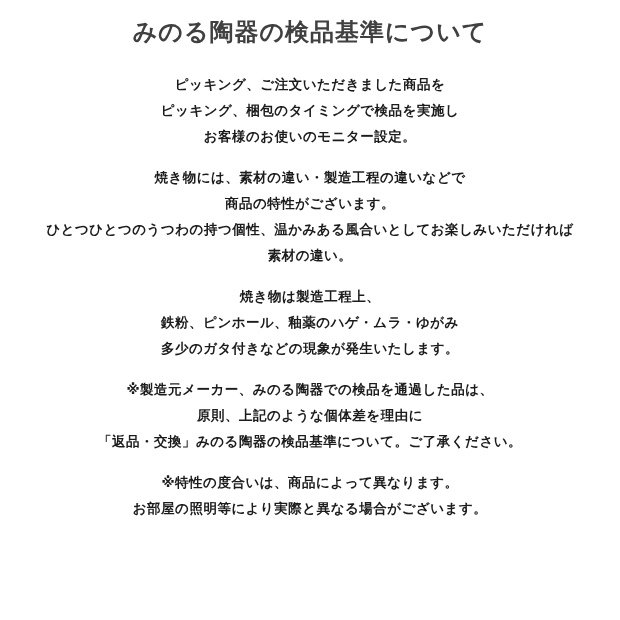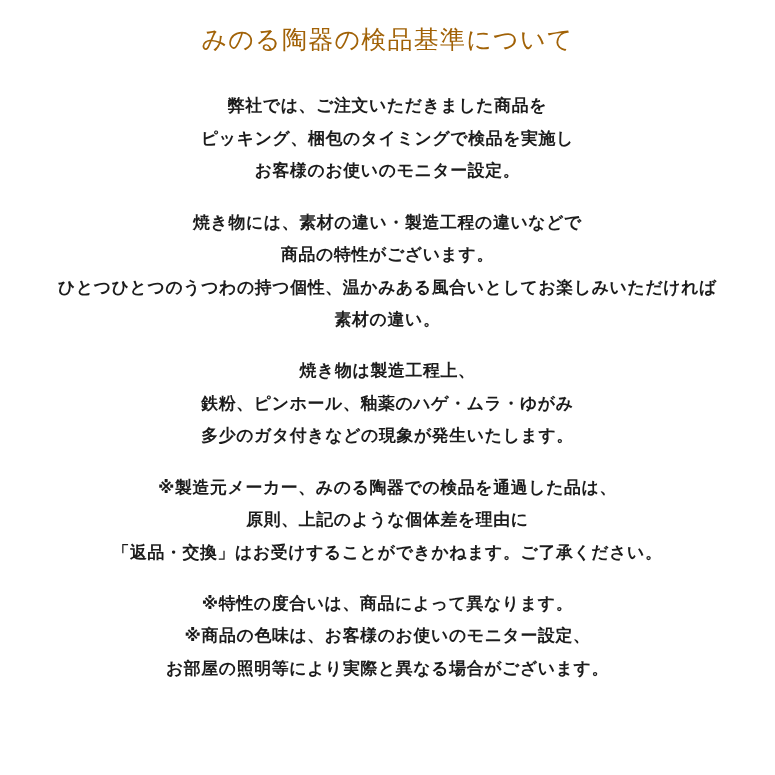--- a/index.html
+++ b/index.html
@@ -15,25 +15,25 @@
     padding: 12px 18px 0 18px;
     background: #ffffff;
     overflow: hidden;
     font-family: "Liberation Sans", "DejaVu Sans", sans-serif;
     font-weight: 700;
     color: #1c1c1c;
     text-align: center;
   }
   .doc-title {
     margin: 0 0 20px 0;
-    font-size: 20px;
+    font-size: 24px;
     line-height: 40px;
     letter-spacing: 1px;
-    font-weight: 400;
-    color: #a16207;
+    font-weight: 700;
+    color: #404040;
     white-space: nowrap;
   }
   .doc-body {
     width: 100%;
   }
   .paragraph {
     margin: 0 0 15px 0;
   }
   .line {
     font-size: 13.5px;
@@ -42,39 +42,38 @@
     white-space: nowrap;
   }
 </style>
 </head>
 <body>
 
 <div class="page" style="background: rgb(255, 255, 255); color: rgb(28, 28, 28);">
   <h1 class="doc-title">みのる陶器の検品基準について</h1>
   <div class="doc-body">
       <div class="paragraph">
-        <div class="line">弊社では、ご注文いただきました商品を</div>
+        <div class="line">ピッキング、ご注文いただきました商品を</div>
         <div class="line">ピッキング、梱包のタイミングで検品を実施し</div>
         <div class="line">お客様のお使いのモニター設定。</div>
       </div>
       <div class="paragraph">
         <div class="line">焼き物には、素材の違い・製造工程の違いなどで</div>
         <div class="line">商品の特性がございます。</div>
         <div class="line">ひとつひとつのうつわの持つ個性、温かみある風合いとしてお楽しみいただければ</div>
         <div class="line">素材の違い。</div>
       </div>
       <div class="paragraph">
         <div class="line">焼き物は製造工程上、</div>
         <div class="line">鉄粉、ピンホール、釉薬のハゲ・ムラ・ゆがみ</div>
         <div class="line">多少のガタ付きなどの現象が発生いたします。</div>
       </div>
       <div class="paragraph">
         <div class="line">※製造元メーカー、みのる陶器での検品を通過した品は、</div>
         <div class="line">原則、上記のような個体差を理由に</div>
-        <div class="line">「返品・交換」はお受けすることができかねます。ご了承ください。</div>
+        <div class="line">「返品・交換」みのる陶器の検品基準について。ご了承ください。</div>
       </div>
       <div class="paragraph">
         <div class="line">※特性の度合いは、商品によって異なります。</div>
-        <div class="line">※商品の色味は、お客様のお使いのモニター設定、</div>
         <div class="line">お部屋の照明等により実際と異なる場合がございます。</div>
       </div>
     </div>
 </div>
 
 </body></html>

